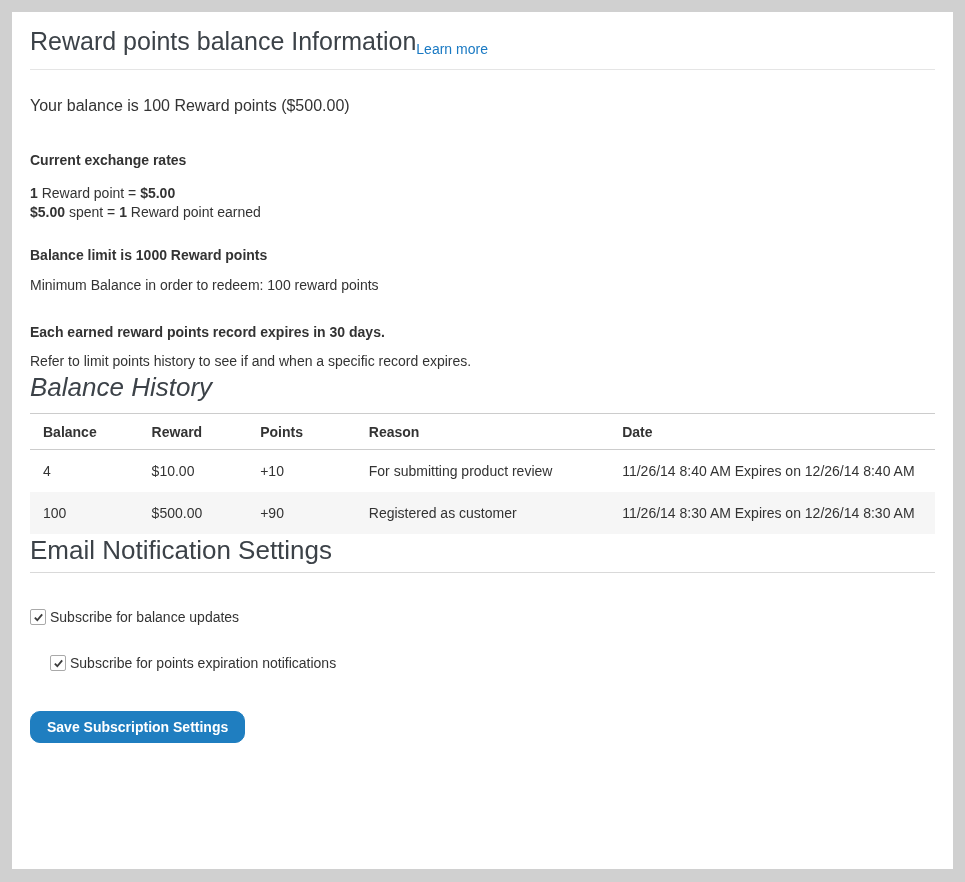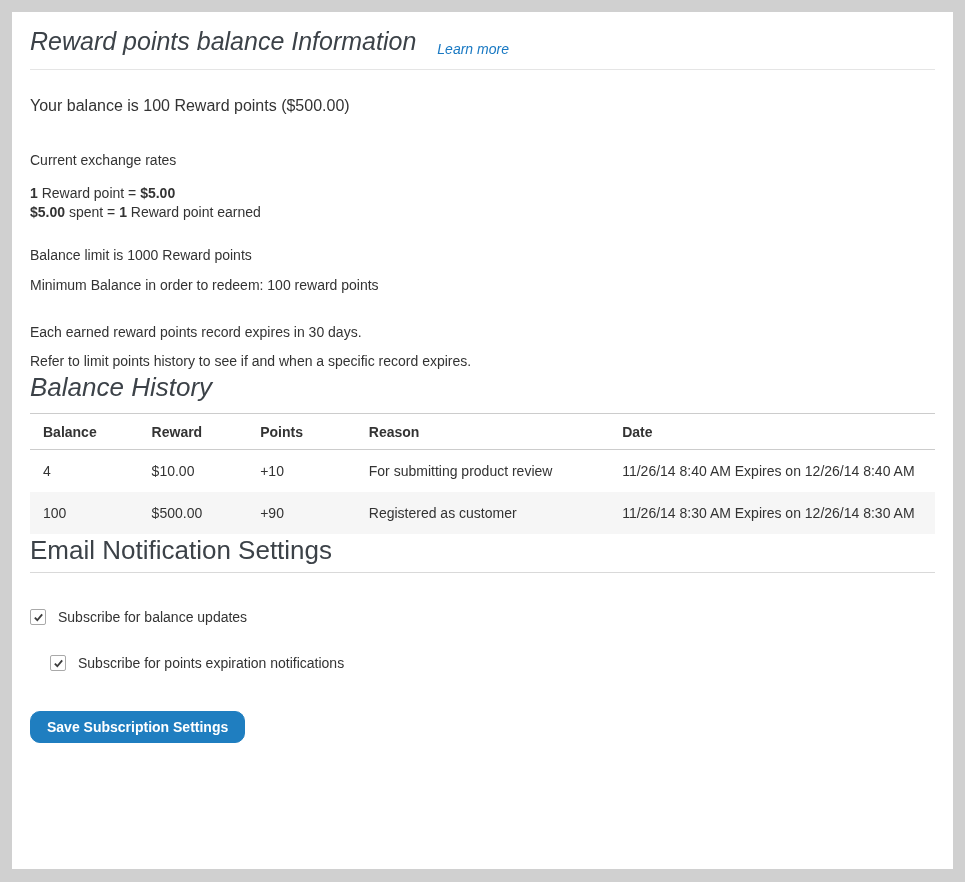--- a/index.html
+++ b/index.html
@@ -21,23 +21,21 @@
   .card {
     margin: 12px;
     width: 941px;
     min-height: 857px;
     background: #ffffff;
     padding: 10px 18px 0 18px;
   }
   .title-row {
     display: flex;
     align-items: center;
-    gap: 21px;
     margin-top: 4px;
-    font-style: italic;
   }
   .page-title {
     font-size: 25px;
     font-weight: 300;
     color: #3c4248;
     margin: 0;
     line-height: 30px;
   }
   .learn-more {
     color: var(--accent);
@@ -52,21 +50,21 @@
     border-top: 1px solid var(--rule-light);
     margin: 13px 0 0 0;
   }
   .balance-summary {
     font-size: 16px;
     margin: 25px 0 12px 0;
     line-height: 22px;
   }
   .bold { font-weight: 700; }
   .sec-label {
-    font-weight: 400;
+    font-weight: 700;
     margin: 0;
     line-height: 19px;
   }
   .exchange-heading { margin-top: 34px; }
   .rates {
     margin: 14px 0 0 0;
     line-height: 19px;
   }
   .balance-limit { margin-top: 24px; }
   .plain-line {
@@ -109,21 +107,21 @@
   table.history tr.stripe td { background: var(--stripe); }
   .email-heading { margin-top: 58px; }
   hr.rule-email {
     border: 0;
     border-top: 1px solid var(--rule);
     margin: 6px 0 0 0;
   }
   .checkbox-row {
     display: flex;
     align-items: flex-start;
-    gap: 12px;
+    gap: 4px;
     margin-top: 36px;
   }
   .checkbox-row + .checkbox-row { margin-top: 30px; padding-left: 20px; }
   .checkbox {
     width: 16px;
     height: 16px;
     border: 1px solid #a9a9a9;
     border-radius: 2px;
     background: #ffffff;
     display: inline-flex;

